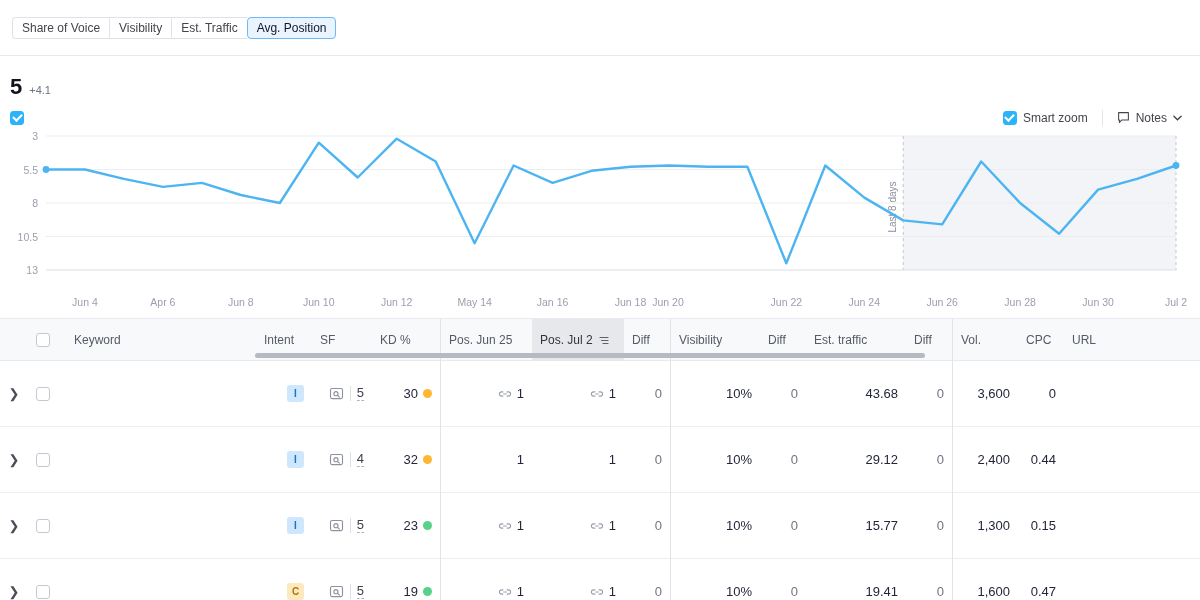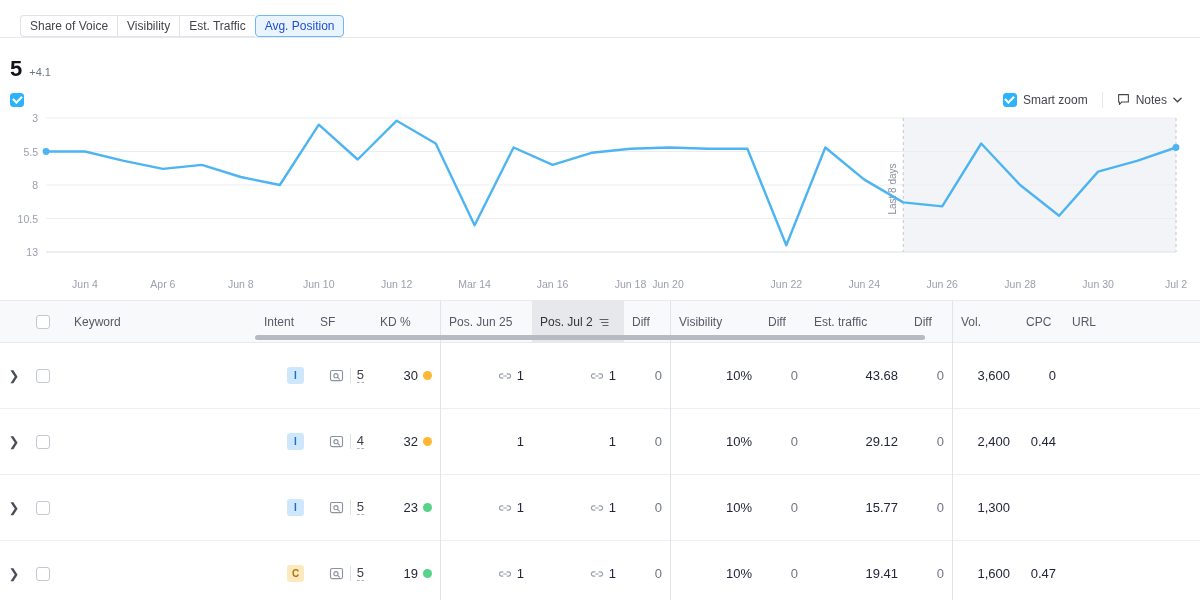--- a/index.html
+++ b/index.html
@@ -7,44 +7,44 @@
   body {
     width:1200px; height:600px;
     background:#ffffff;
     font-family:"Liberation Sans", sans-serif;
     color:#23263b;
     overflow:hidden;
   }
 
   
   .topbar {
-    height:38px;
+    height:56px;
     border-bottom:1px solid #e8eaef;
-    display:flex; align-items:flex-end;
-    padding-left:20px;
+    display:flex; align-items:center;
+    padding-left:12px;
   }
   .seg { display:flex; }
   .seg-btn {
     height:22px;
     padding:0 9px;
     display:flex; align-items:center;
     font-size:12px; color:#43444c;
     background:#fff;
     border:1px solid #dfe2e8;
     border-right-width:0;
     cursor:pointer;
     white-space:nowrap;
   }
   .seg-btn:first-child { border-radius:4px 0 0 4px; }
   .seg-btn:last-child  { border-radius:0 4px 4px 0; border-right-width:1px; }
   .seg-btn.active {
     background:#eaf4fe;
     border:1px solid #6fb8f5;
     border-radius:4px;
-    color:#1d4ed8;
+    color:#0f172a;
     z-index:2;
   }
 
   
   .metric-row { padding:20px 0 0 10px; display:flex; align-items:baseline; gap:7px; }
   .metric-val { font-size:22px; font-weight:bold; color:#12131a; line-height:1; }
   .metric-delta { font-size:11px; color:#697484; }
 
   
   .chart-ctrl {
@@ -190,21 +190,21 @@
       <circle cx="1176" cy="37.480000000000004" r="3.4" fill="#4db4f2"></circle>
       <line x1="46" y1="142" x2="1176" y2="142" stroke="#e4e6eb" stroke-width="1"></line>
     </svg>
 </div>
 <div class="xaxis" id="xaxis">
     <div class="xlab" style="left: 84.9655px;">Jun 4</div>
     <div class="xlab" style="left: 162.897px;">Apr 6</div>
     <div class="xlab" style="left: 240.828px;">Jun 8</div>
     <div class="xlab" style="left: 318.759px;">Jun 10</div>
     <div class="xlab" style="left: 396.69px;">Jun 12</div>
-    <div class="xlab" style="left: 474.621px;">Mar 14</div>
+    <div class="xlab" style="left: 474.621px;">May 14</div>
     <div class="xlab" style="left: 552.552px;">Jan 16</div>
     <div class="xlab" style="left: 630.483px;">Jun 18</div>
     <div class="xlab" style="left: 668px;">Jun 20</div>
     <div class="xlab" style="left: 786.345px;">Jun 22</div>
     <div class="xlab" style="left: 864.276px;">Jun 24</div>
     <div class="xlab" style="left: 942.207px;">Jun 26</div>
     <div class="xlab" style="left: 1020.14px;">Jun 28</div>
     <div class="xlab" style="left: 1098.07px;">Jun 30</div>
     <div class="xlab" style="left: 1176px;">Jul 2</div>
   </div>
@@ -456,20 +456,23 @@
         </div>
         <div class="td num" style="width: 100px;">
           <span>15.77</span>
         </div>
         <div class="td num" style="width: 46px;">
           <span class="muted">0</span>
         </div>
         <div class="td num bsep" style="width: 66px;">
           <span>1,300</span>
         </div>
+        <div class="td num" style="width: 46px;">
+          <span>0.15</span>
+        </div>
         <div class="td" style="width: 136px;">
           <span></span>
         </div>
       </div>
       <div class="row">
         <div class="td" style="width: 28px;">
           <span class="chev">❯</span>
         </div>
         <div class="td" style="width: 38px;">
           <span class="cb"></span>

